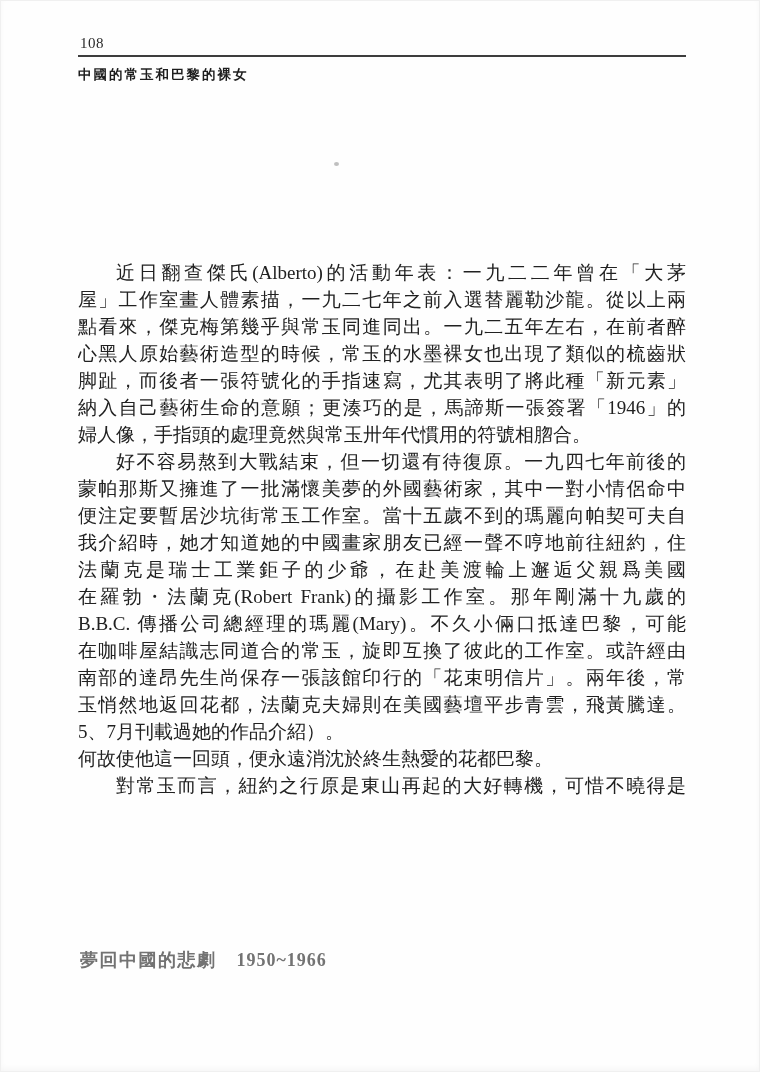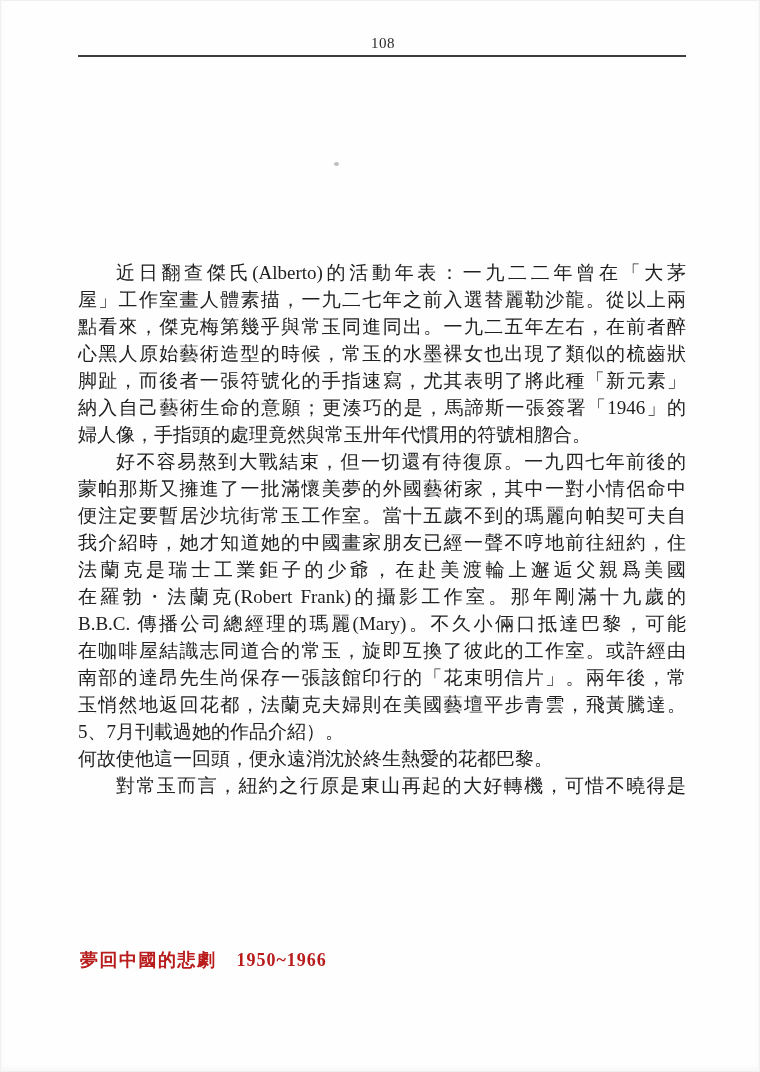--- a/index.html
+++ b/index.html
@@ -15,21 +15,20 @@
     overflow: hidden;
     font-family: "Liberation Serif", "DejaVu Serif", serif;
     color: #222222;
     box-shadow: inset 0 0 0 1px #f0f0f0, inset 0 -3px 6px rgba(0,0,0,0.04);
   }
   .header-block {
     position: absolute;
     left: 78px;
     top: 34px;
     width: 608px;
-    text-align: center;
   }
   .page-number {
     font-size: 15px;
     letter-spacing: 0.5px;
     color: #2a2a2a;
     line-height: 18px;
     padding-left: 2px;
   }
   .header-rule {
     margin-top: 3px;
@@ -77,36 +76,37 @@
   }
   .line.indent {
     text-indent: 2em;
   }
   .section-heading {
     position: absolute;
     left: 80px;
     top: 948px;
     font-size: 18px;
     font-weight: bold;
-    color: #b91c1c;
+    color: #737373;
     letter-spacing: 1.5px;
   }
   .section-heading .years {
     margin-left: 20px;
     letter-spacing: 1px;
   }
 </style>
 </head>
 <body>
 
 <div class="page">
 
   <div class="header-block">
     <div class="page-number">108</div>
     <div class="header-rule"></div>
+    <div class="running-header">中國的常玉和巴黎的裸女</div>
   </div>
 
   <div class="scan-dot"></div>
 
   <div class="body-text">
       <div class="para">
         <div class="line indent">近日翻查傑氏(Alberto)的活動年表：一九二二年曾在「大茅</div>
         <div class="line">屋」工作室畫人體素描，一九二七年之前入選替麗勒沙龍。從以上兩</div>
         <div class="line">點看來，傑克梅第幾乎與常玉同進同出。一九二五年左右，在前者醉</div>
         <div class="line">心黑人原始藝術造型的時候，常玉的水墨裸女也出現了類似的梳齒狀</div>

